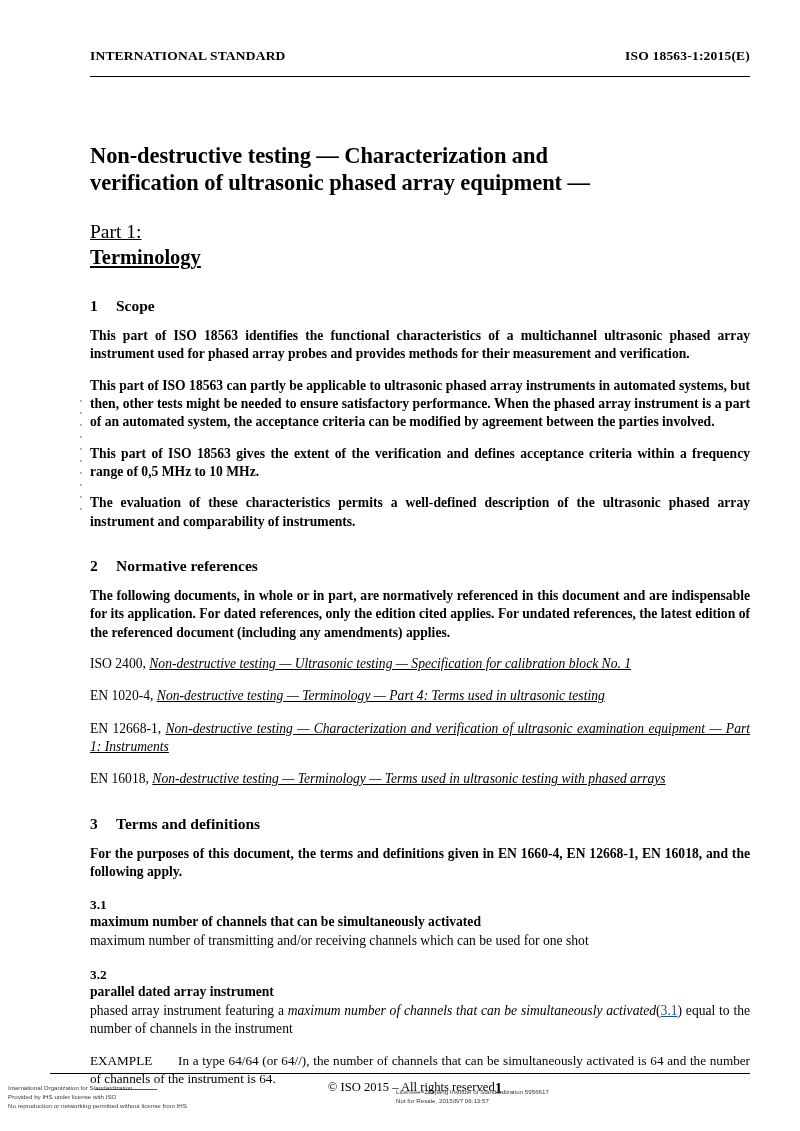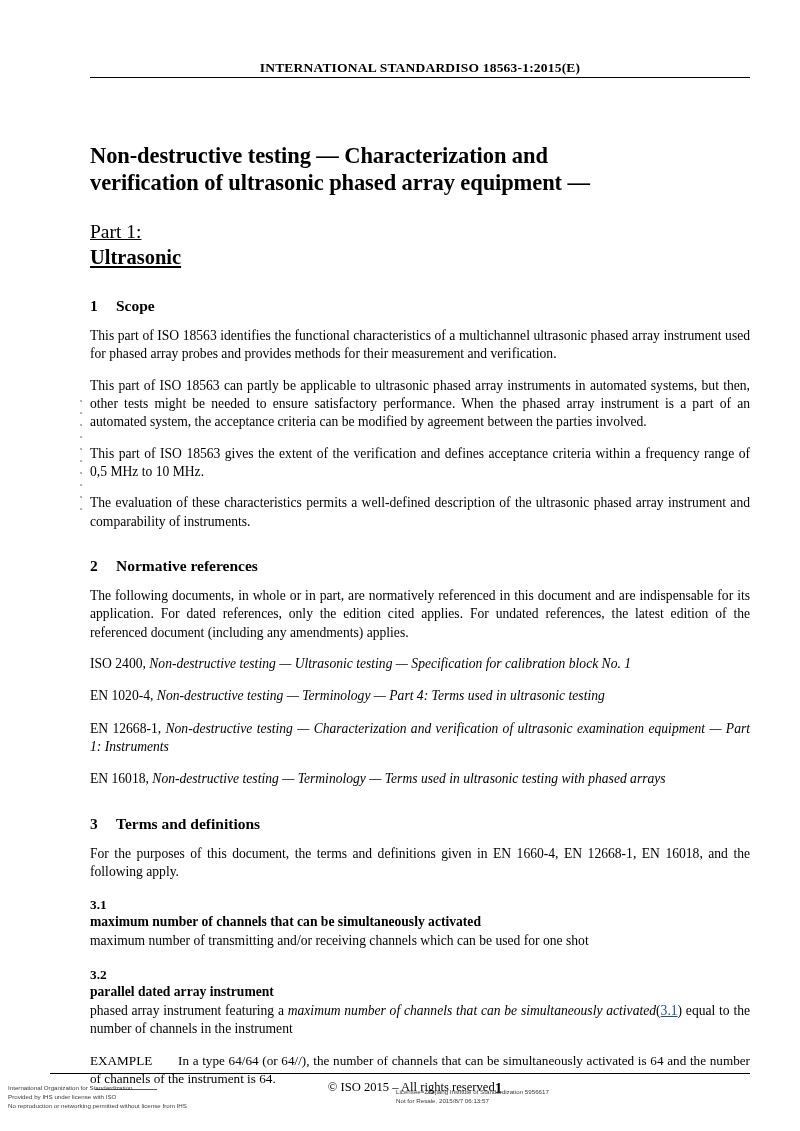--- a/index.html
+++ b/index.html
@@ -20,26 +20,26 @@
     width: 800px;
     height: 1131px;
     box-sizing: border-box;
     padding: 0;
   }
   
   .header {
     position: absolute;
     left: 90px;
     right: 50px;
-    top: 60px;
+    top: 48px;
     display: flex;
-    justify-content: center;
+    justify-content: space-between;
     align-items: flex-end;
     border-bottom: 1.6px solid #000;
-    padding-bottom: 1px;
+    padding-bottom: 12px;
   }
   .header .left {
     font-family: "Liberation Serif", serif;
     font-weight: bold;
     font-size: 13.5px;
     letter-spacing: 0.2px;
   }
   .header .right {
     font-family: "Liberation Serif", serif;
     font-weight: bold;
@@ -81,32 +81,34 @@
   }
   h2.clause .num {
     display: inline-block;
     min-width: 26px;
   }
   p.para {
     font-size: 13.6px;
     line-height: 1.35;
     margin: 4px 0 13px 0;
     text-align: justify;
+    font-weight: bold;
   }
   p.para.last {
     margin-bottom: 0;
   }
   p.ref {
     font-size: 13.6px;
     line-height: 1.35;
     margin: 0 0 14px 0;
     text-align: justify;
   }
   p.ref i {
     font-style: italic;
+    text-decoration: underline;
   }
   .term-num {
     font-size: 13.3px;
     font-weight: bold;
     margin: 16px 0 1px 0;
   }
   .term-name {
     font-size: 13.6px;
     font-weight: bold;
     margin: 0 0 2px 0;
@@ -211,21 +213,21 @@
 
   <div class="content">
 
     <h1 class="doc-title">
       <span>Non-destructive testing — Characterization and</span><br>
       <span>verification of ultrasonic phased array equipment —</span>
     </h1>
 
     <div class="part-block">
       <div class="part-line">Part 1:</div>
-      <div class="part-line bold">Ultrasonic</div>
+      <div class="part-line bold">Terminology</div>
     </div>
 
     <h2 class="clause">
       <span class="num">1</span><span>Scope</span>
     </h2>
     <p class="para">This part of ISO 18563 identifies the functional characteristics of a multichannel ultrasonic phased array instrument used for phased array probes and provides methods for their measurement and verification.</p>
     <p class="para">This part of ISO 18563 can partly be applicable to ultrasonic phased array instruments in automated systems, but then, other tests might be needed to ensure satisfactory performance. When the phased array instrument is a part of an automated system, the acceptance criteria can be modified by agreement between the parties involved.</p>
     <p class="para">This part of ISO 18563 gives the extent of the verification and defines acceptance criteria within a frequency range of 0,5 MHz to 10 MHz.</p>
     <p class="para last">The evaluation of these characteristics permits a well-defined description of the ultrasonic phased array instrument and comparability of instruments.</p>
 

